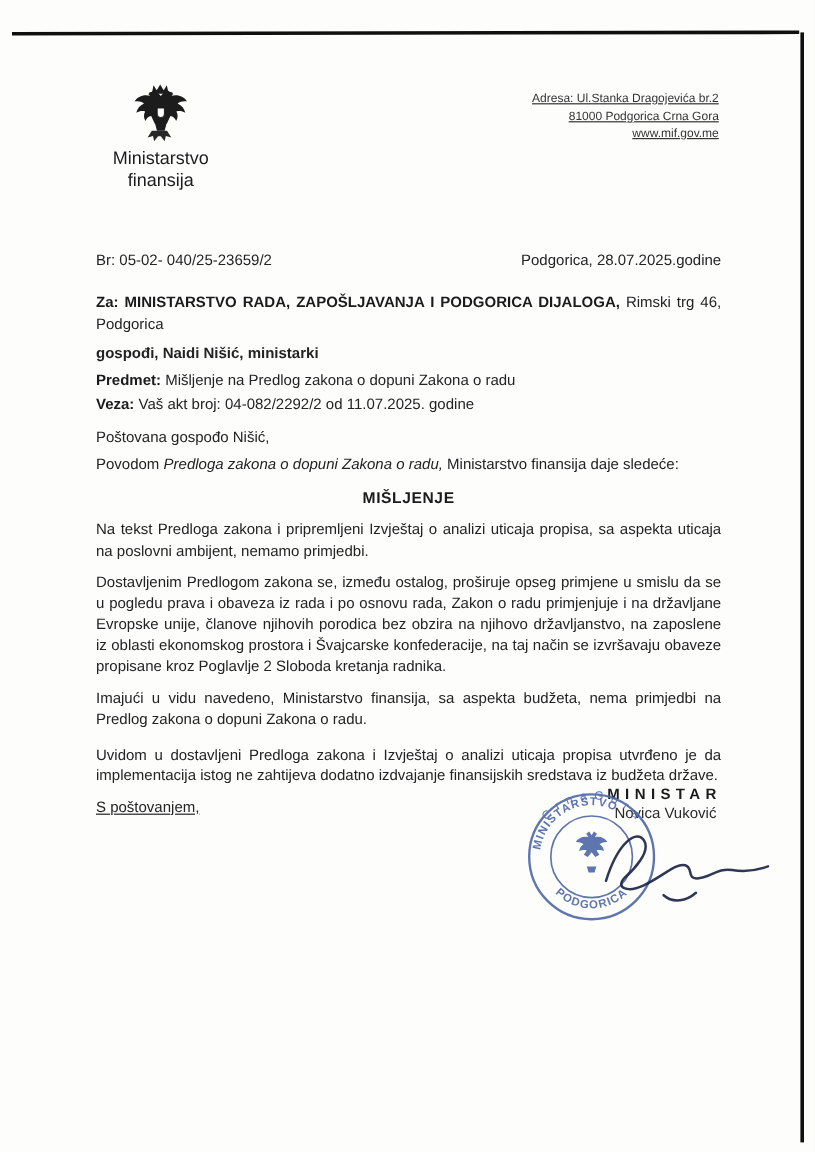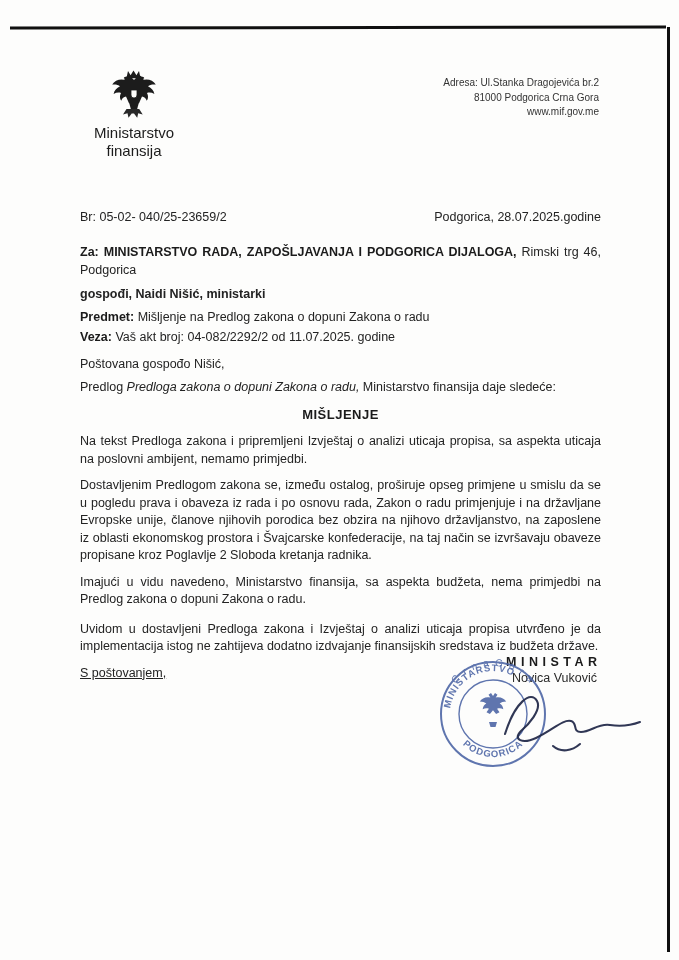--- a/index.html
+++ b/index.html
@@ -9,21 +9,21 @@
 
   
   .scan-edge-top { position:absolute; left:10px; right:13px; top:26px; height:3px; background:#101010; transform:rotate(-0.1deg); }
   .scan-edge-right { position:absolute; right:9px; top:27px; bottom:8px; width:3px; background:#101010; }
 
   
   .letterhead { position:absolute; top:68px; left:80px; right:80px; display:flex; justify-content:space-between; }
   .brand { width:100px; text-align:center; margin-left:4px; }
   .coat { display:block; margin:0 auto 4px auto; }
   .brand-name { font-size:15px; line-height:18px; color:#1c1c1c; }
-  .addr { text-align:right; font-size:10px; line-height:14.5px; color:#333; padding-top:8px; }
+  .addr { text-align:right; font-size:10px; line-height:14.5px; color:#333; padding-top:8px;text-decoration:underline; }
 
   
   .meta-row { position:absolute; top:210px; left:80px; right:78px; display:flex; justify-content:space-between; font-size:12.5px; color:#232323;gap:27px; }
 
   
   .content { position:absolute; top:244px; left:80px; right:78px; font-size:12.5px; line-height:17.5px; color:#232323; }
   .content p { margin-bottom:9px; }
   .just { text-align:justify; }
   p.recipient { margin-bottom:7px; }
   p.attn { margin-bottom:5px; font-weight:bold; }
@@ -79,21 +79,21 @@
     <span>Br: 05-02- 040/25-23659/2</span>
     <span>Podgorica, 28.07.2025.godine</span>
   </div>
 
   <main class="content">
     <p class="just recipient"><b>Za: MINISTARSTVO RADA, ZAPOŠLJAVANJA I PODGORICA DIJALOGA,</b><span> Rimski trg 46, Podgorica</span></p>
     <p class="attn">gospođi, Naidi Nišić, ministarki</p>
     <p class="subject"><b>Predmet: </b><span>Mišljenje na Predlog zakona o dopuni Zakona o radu</span></p>
     <p class="veza"><b>Veza: </b><span>Vaš akt broj: 04-082/2292/2 od 11.07.2025. godine</span></p>
     <p class="salut">Poštovana gospođo Nišić,</p>
-    <p class="intro"><span>Predlog </span><i>Predloga zakona o dopuni Zakona o radu,</i><span> Ministarstvo finansija daje sledeće:</span></p>
+    <p class="intro"><span>Povodom </span><i>Predloga zakona o dopuni Zakona o radu,</i><span> Ministarstvo finansija daje sledeće:</span></p>
     <h2 class="opinion">MIŠLJENJE</h2>
     <p class="just">Na tekst Predloga zakona i pripremljeni Izvještaj o analizi uticaja propisa, sa aspekta uticaja na poslovni ambijent, nemamo primjedbi.</p>
     <p class="just">Dostavljenim Predlogom zakona se, između ostalog, proširuje opseg primjene u smislu da se u pogledu prava i obaveza iz rada i po osnovu rada, Zakon o radu primjenjuje i na državljane Evropske unije, članove njihovih porodica bez obzira na njihovo državljanstvo, na zaposlene iz oblasti ekonomskog prostora i Švajcarske konfederacije, na taj način se izvršavaju obaveze propisane kroz Poglavlje 2 Sloboda kretanja radnika.</p>
     <p class="just para4">Imajući u vidu navedeno, Ministarstvo finansija, sa aspekta budžeta, nema primjedbi na Predlog zakona o dopuni Zakona o radu.</p>
     <p class="just">Uvidom u dostavljeni Predloga zakona i Izvještaj o analizi uticaja propisa utvrđeno je da implementacija istog ne zahtijeva dodatno izdvajanje finansijskih sredstava iz budžeta države.</p>
     <p class="closing">S poštovanjem,</p>
   </main>
 
   <div class="sig-title">MINISTAR</div>
   <div class="sig-name">Novica Vuković</div>

